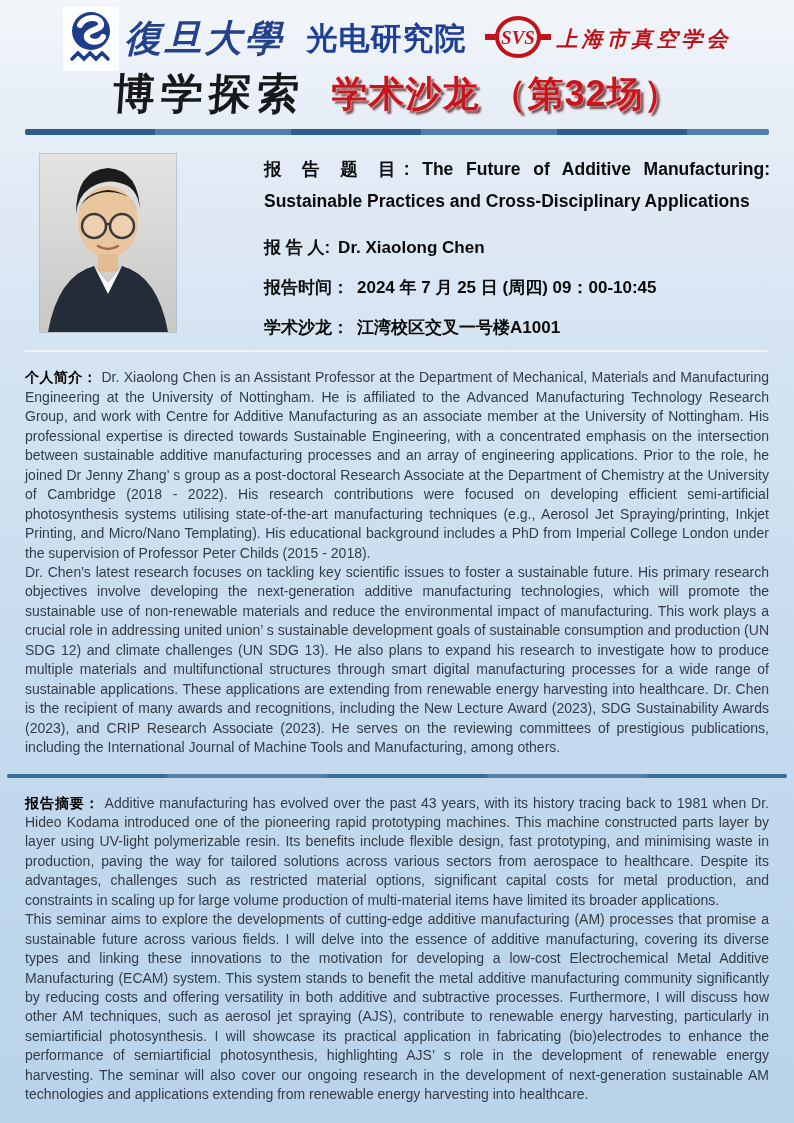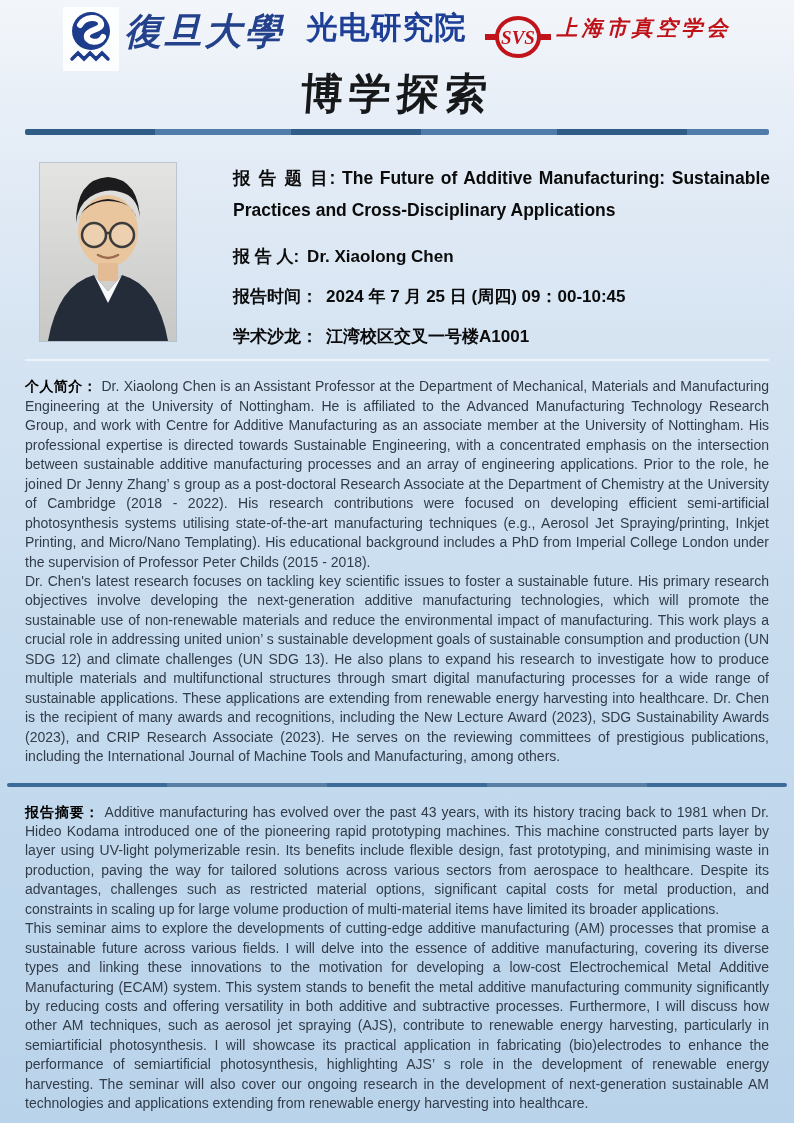--- a/index.html
+++ b/index.html
@@ -8,33 +8,33 @@
     position:relative;
     width:794px; height:1123px;
     margin:0 auto;
     overflow:hidden;
     background:linear-gradient(180deg,#f3f6fa 0%, #e7eef7 10%, #d6e4f2 30%, #c6dbee 60%, #b9d3ea 100%);
     font-family:"Liberation Sans","DejaVu Sans",sans-serif;
     color:#323c49;
   }
   
   .logo-row{ display:flex; align-items:center; justify-content:center; gap:8px; padding-top:12px; height:66px; }
-  .fudan-block,.svs-block{ display:flex; gap:6px; }
+  .fudan-block,.svs-block{ display:flex; align-items:center; gap:6px; }
   .logo-patch{ background:rgba(255,255,255,.85); padding:2px 3px; }
   .fudan-name{ font-family:"DejaVu Serif","Liberation Serif",serif; font-weight:bold; font-style:italic; font-size:37px; color:#24418c; letter-spacing:3px; white-space:nowrap; }
   .institute-name{ font-size:31px; font-weight:700; color:#1d3f96; letter-spacing:1px; margin:0 10px 0 16px; white-space:nowrap; }
   .svs-name{ font-family:"DejaVu Serif","Liberation Serif",serif; font-weight:bold; font-style:italic; font-size:21px; color:#bf1218; letter-spacing:4px; white-space:nowrap; }
   .title-row{ display:flex; align-items:center; justify-content:center; gap:26px; height:52px; margin-top:2px; }
   .calligraphy{ font-family:"DejaVu Serif","Liberation Serif",serif; font-weight:bold; font-size:42px; color:#17181a; letter-spacing:6px; transform:skewX(-4deg); white-space:nowrap; }
   .series-title{ font-size:36px; font-weight:900; color:#c9151b; letter-spacing:1px; white-space:nowrap;
     text-shadow:0 0 2px #ffffff, 3px 3px 2px rgba(88,22,22,.75); }
   .header-rule{ height:6px; margin:9px 25px 0; border-radius:2px;
     background:repeating-linear-gradient(90deg,#2f5d88 0 130px,#4f7ca9 130px 266px); }
   
-  .info-section{ display:flex; padding:28px 24px 6px 40px; }
+  .info-section{ display:flex; padding:19px 24px 6px 40px;gap:31px; }
   .photo{ width:136px; height:178px; flex:none; box-shadow:0 0 0 1px rgba(120,130,140,.35); }
   .info-text{ flex:1; margin-left:57px; color:#0b0b0b; }
   .info-title{ font-size:17.5px; font-weight:700; line-height:1.82; text-align:justify; color:#0b0b0b; }
   .info-line{ font-size:17px; font-weight:700; margin-top:19px; line-height:1.25; color:#0b0b0b; }
   .info-line .lbl{ margin-right:8px;margin-top:41px; }
   
   .soft-divider{ height:2px; margin:6px 25px 9px; background:rgba(255,255,255,.55); }
   .section{ margin:16px 25px; font-size:14px; line-height:1.39; text-align:justify; }
   .section p{ margin:0; }
   .inline-label{ color:#000; font-weight:700; }
@@ -71,20 +71,21 @@
           <ellipse cx="33" cy="23" rx="21" ry="19" fill="none" stroke="#c1141a" stroke-width="4"></ellipse>
           <text x="33" y="30" text-anchor="middle" font-size="19" font-weight="bold" font-style="italic" fill="#c1141a" font-family="Liberation Serif, serif">SVS</text>
         </svg>
       </span>
       <span class="svs-name">上海市真空学会</span>
     </div>
   </div>
 
   <div class="title-row">
     <span class="calligraphy">博学探索</span>
+    <span class="series-title">学术沙龙 （第32场）</span>
   </div>
 
   <div class="header-rule"></div>
 
   <div class="info-section">
     <div class="photo">
       <svg width="136" height="178" viewBox="0 0 136 178" aria-hidden="true">
         <defs>
           <linearGradient id="bgG" x1="0" y1="0" x2="0" y2="1">
             <stop offset="0" stop-color="#e4e4e2"></stop>

